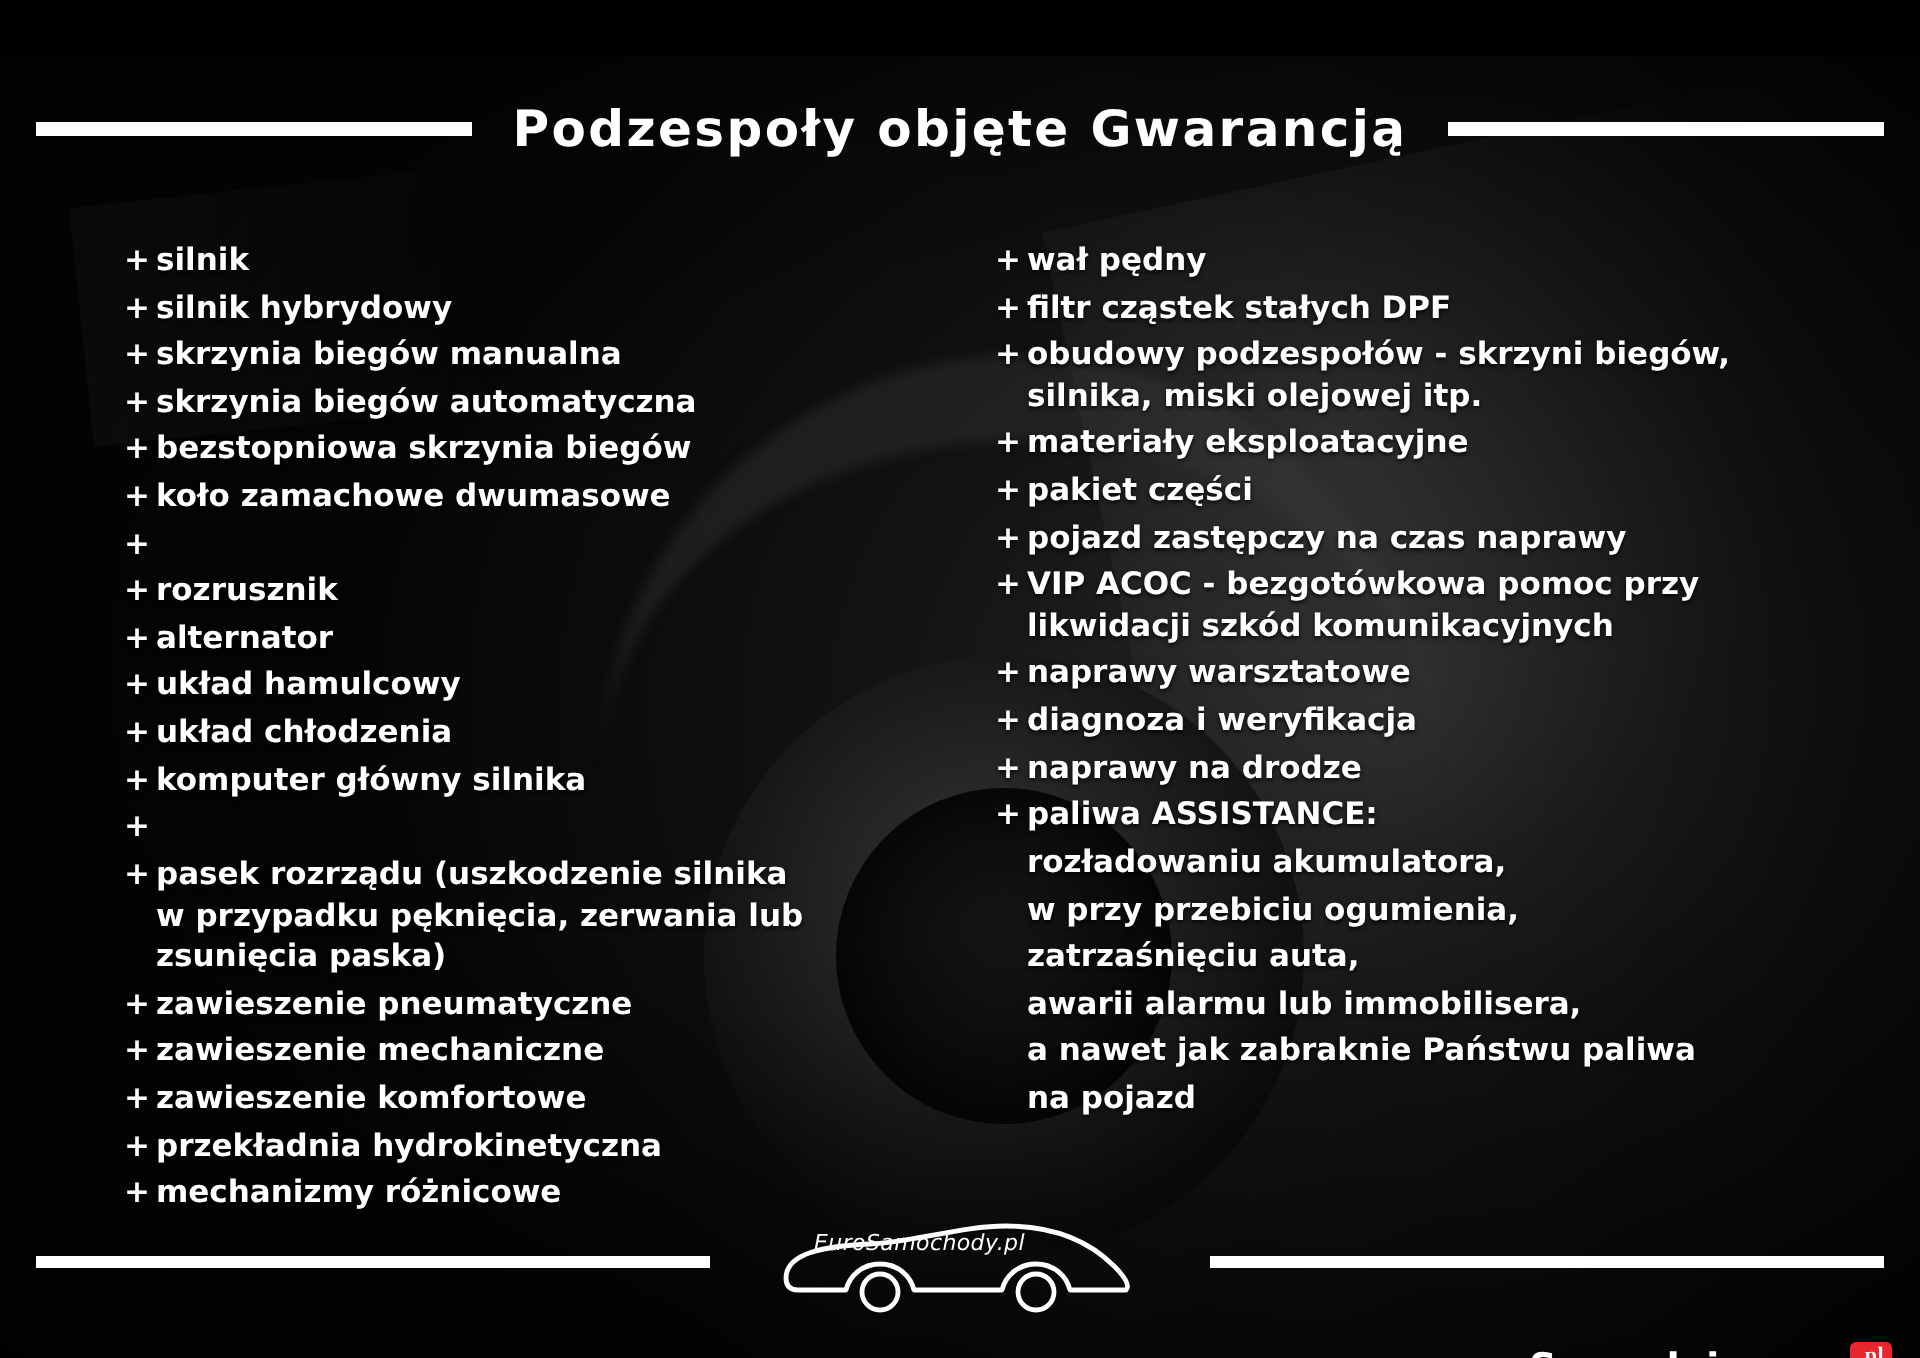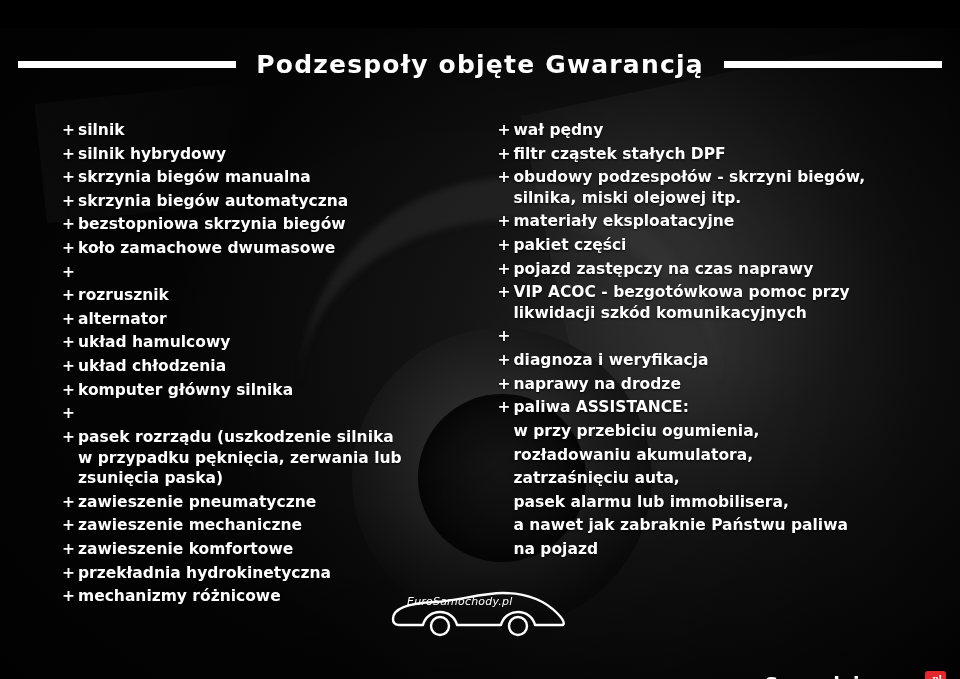--- a/index.html
+++ b/index.html
@@ -108,24 +108,23 @@
   }
 
   
   .footer {
     position: absolute;
     left: 0;
     bottom: 46px;
     width: 100%;
     display: flex;
     align-items: center;
-    gap: 20px;
+    gap: 30px;
     padding: 0 18px;
     box-sizing: border-box;
-    flex-direction: column;
   }
   .footer .rule { height: 6px; }
   .logo {
     position: relative;
     width: 190px;
     height: 60px;
     flex: none;
   }
   .logo svg { display: block; }
   .logo-text {
@@ -340,39 +339,40 @@
         <span class="plus">+</span>
         <span class="item-text">pojazd zastępczy na czas naprawy</span>
       </div>
       <div class="item">
         <span class="plus">+</span>
         <span class="item-text">VIP ACOC - bezgotówkowa pomoc przy
 likwidacji szkód komunikacyjnych</span>
       </div>
       <div class="item">
         <span class="plus">+</span>
+        <span class="item-text">naprawy warsztatowe</span>
       </div>
       <div class="item">
         <span class="plus">+</span>
         <span class="item-text">diagnoza i weryfikacja</span>
       </div>
       <div class="item">
         <span class="plus">+</span>
         <span class="item-text">naprawy na drodze</span>
       </div>
       <div class="item">
         <span class="plus">+</span>
         <span class="item-text">paliwa ASSISTANCE:</span>
       </div>
 
       <div class="assist-block">
+        <div class="assist-line">rozładowaniu akumulatora,</div>
         <div class="assist-line">w przy przebiciu ogumienia,</div>
-        <div class="assist-line">rozładowaniu akumulatora,</div>
         <div class="assist-line">zatrzaśnięciu auta,</div>
-        <div class="assist-line">pasek alarmu lub immobilisera,</div>
+        <div class="assist-line">awarii alarmu lub immobilisera,</div>
         <div class="assist-line">a nawet jak zabraknie Państwu paliwa</div>
         <div class="assist-line">na pojazd</div>
       </div>
 
     </div>
   </div>
 
   <div class="footer">
     <div class="rule"></div>
     <div class="logo">

